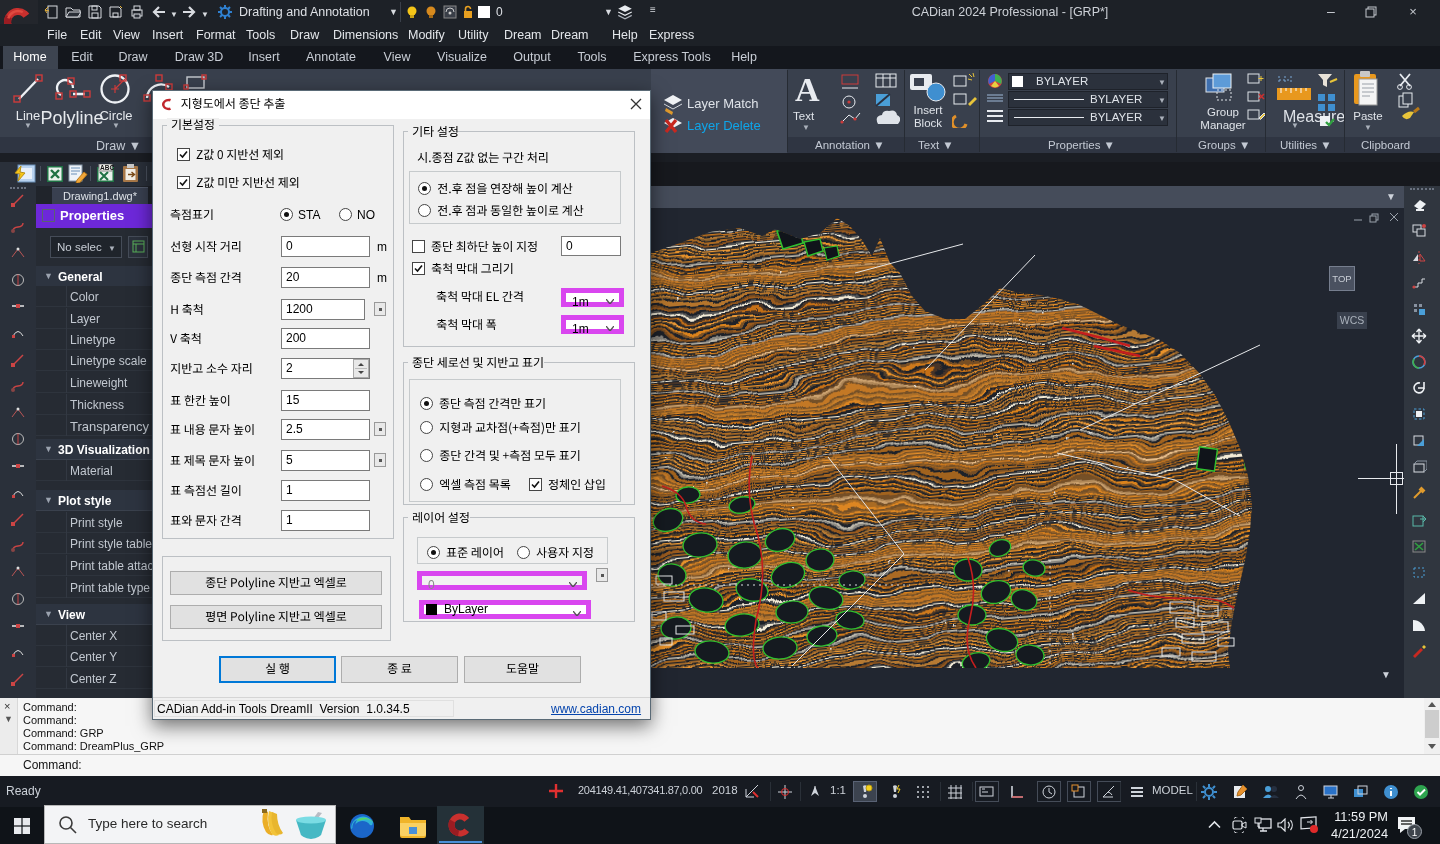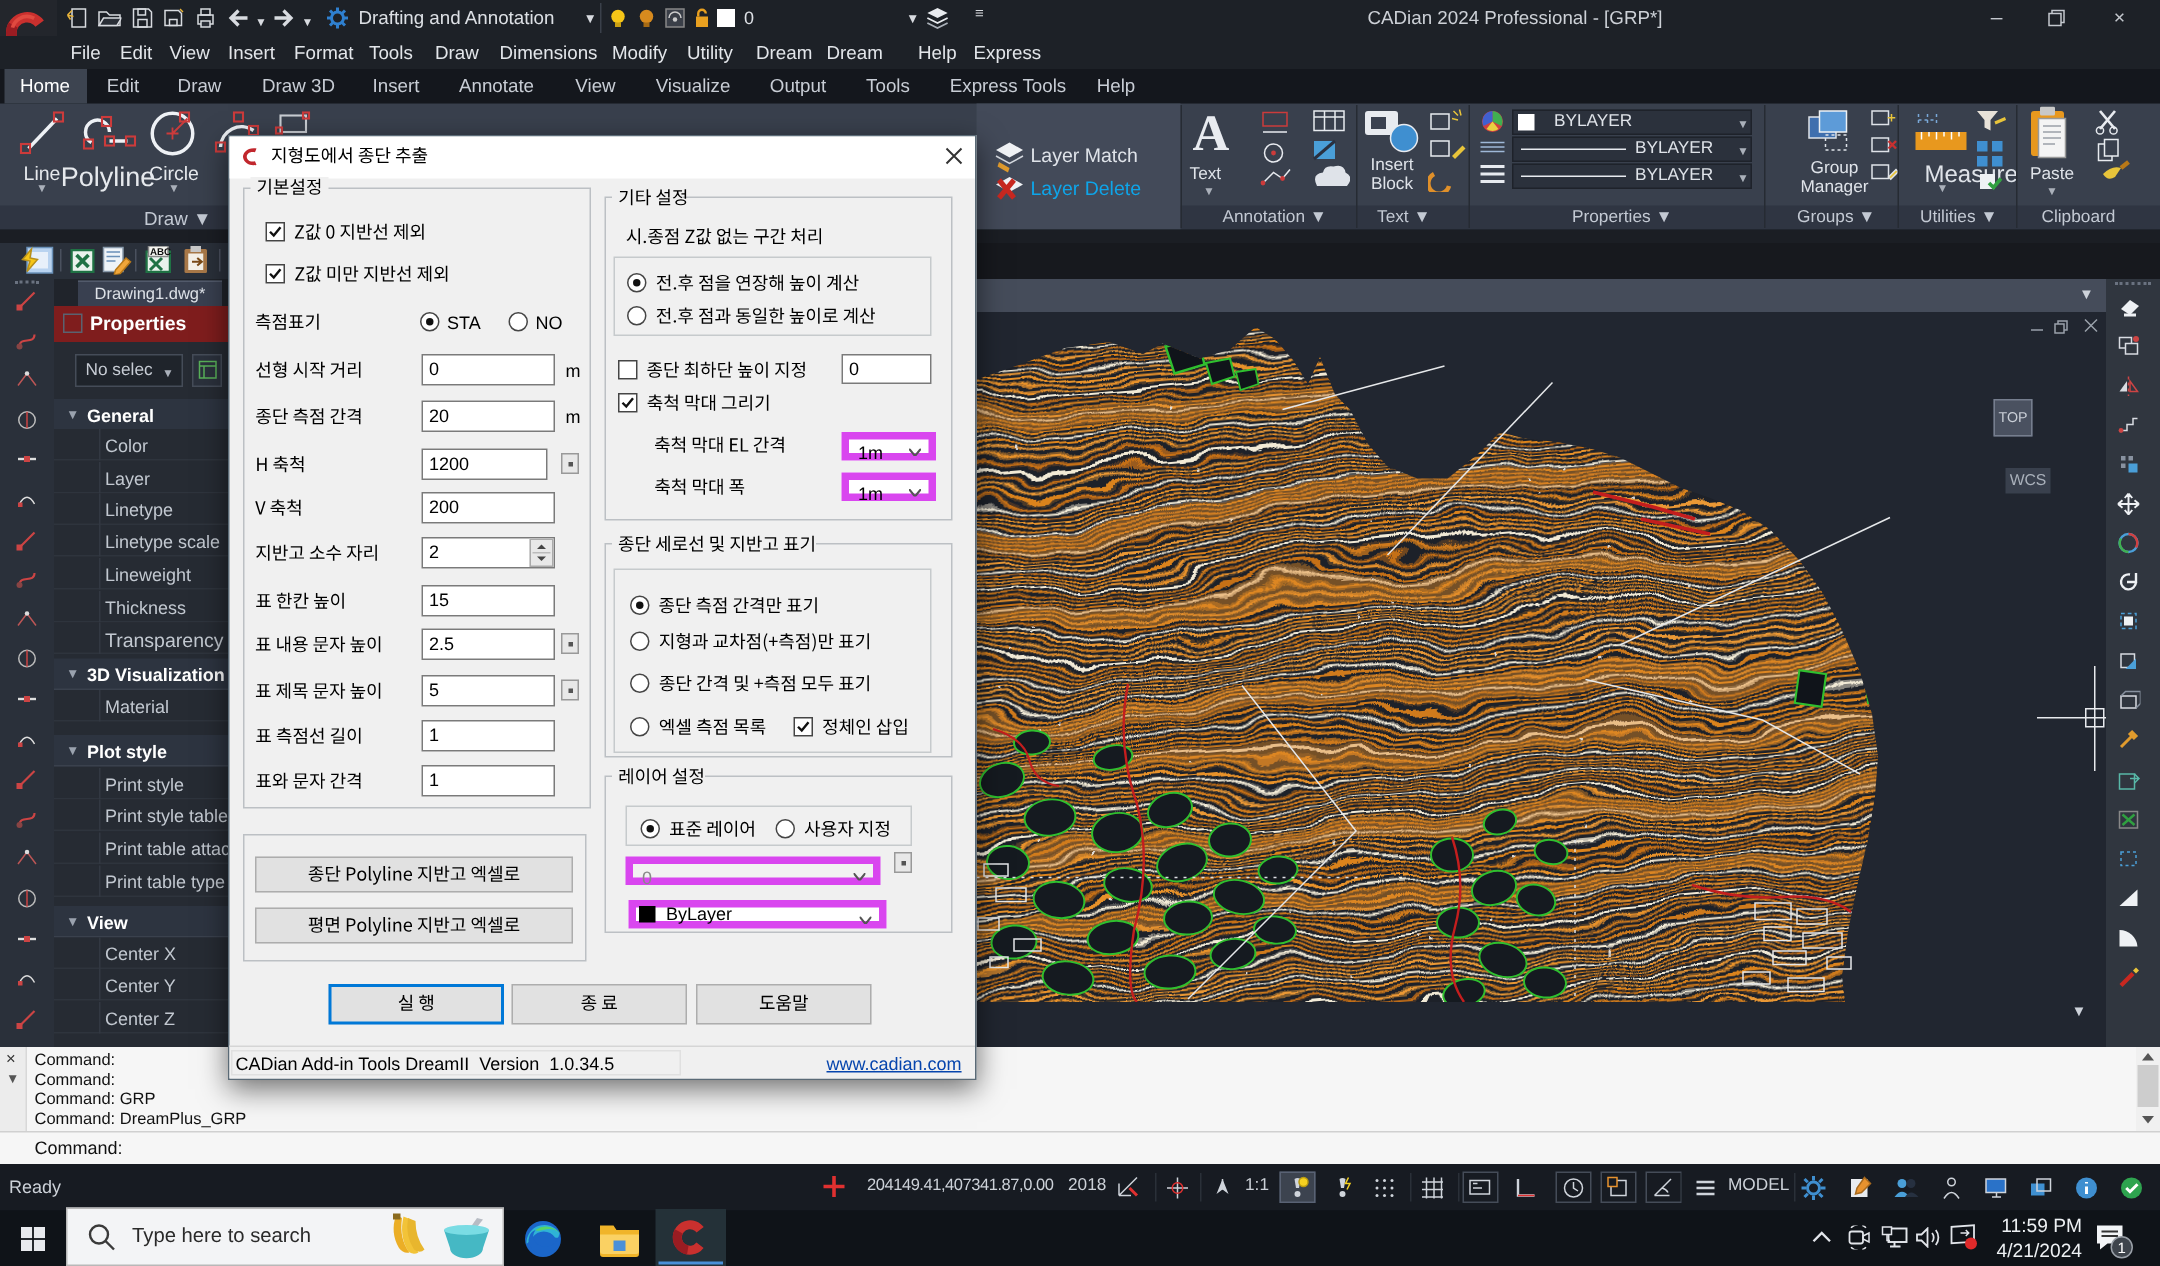--- a/index.html
+++ b/index.html
@@ -10,21 +10,21 @@
 .ribbon{position:absolute;left:0;top:69px;width:1440px;height:84px;background:#39404d}
 .rlabel{position:absolute;top:139px;font-size:11.5px;color:#c3c9d3}
 .rdiv{position:absolute;top:70px;width:1px;height:82px;background:#262b33}
 .strip2{position:absolute;left:0;top:153px;width:1440px;height:9px;background:#1b1e24}
 .trow{position:absolute;left:0;top:162px;width:232px;height:24px;background:#2a303a}
 .darkr{position:absolute;left:232px;top:162px;width:1208px;height:24px;background:#17191e}
 .tabstrip{position:absolute;left:0;top:186px;width:232px;height:18px;background:#20242b}
 .doctab{position:absolute;left:52px;top:187px;width:96px;height:17px;background:#394050;color:#dde1e7;font-size:11px;text-align:center;line-height:16px;border-top:1px solid #525a6b}
 .ltb{position:absolute;left:0;top:186px;width:36px;height:512px;background:#2a303a}
 .pal{position:absolute;left:36px;top:204px;width:196px;height:494px;background:#262b33}
-.palhead{position:absolute;left:36px;top:204px;width:196px;height:24px;background:#7f1d1d;color:#fff;font-weight:bold;font-size:13px;line-height:24px;padding-left:24px}
+.palhead{position:absolute;left:36px;top:204px;width:196px;height:24px;background:#6d28d9;color:#fff;font-weight:bold;font-size:13px;line-height:24px;padding-left:24px}
 .canvas{position:absolute;left:232px;top:186px;width:1172px;height:512px;background:#212630;overflow:hidden}
 .rtb{position:absolute;left:1404px;top:186px;width:36px;height:512px;background:#30363f}
 .cmd{position:absolute;left:0;top:698px;width:1440px;height:78px;background:#f6f6f6;font-size:11px;color:#111}
 .status{position:absolute;left:0;top:776px;width:1440px;height:31px;background:#171b22;color:#ccd1d8}
 .task{position:absolute;left:0;top:807px;width:1440px;height:37px;background:#0f1318;color:#e8eaee}
 .dlg-wrap{position:absolute;left:152px;top:90px;width:499px;height:630px;z-index:50}
 .dlg-bg{position:absolute;left:0;top:0;width:499px;height:630px;background:#f0f0f0;border:1px solid #5a6a76;box-shadow:0 6px 18px rgba(0,0,0,.55)}
 .gb{position:absolute;border:1px solid #bcc0c4}
 .inb{position:absolute;border:1px solid #c6cacc}
 .txt{position:absolute;background:#fff;border:1px solid #7a7a7a;font-size:12px;color:#000;padding:2px 0 0 4px}

